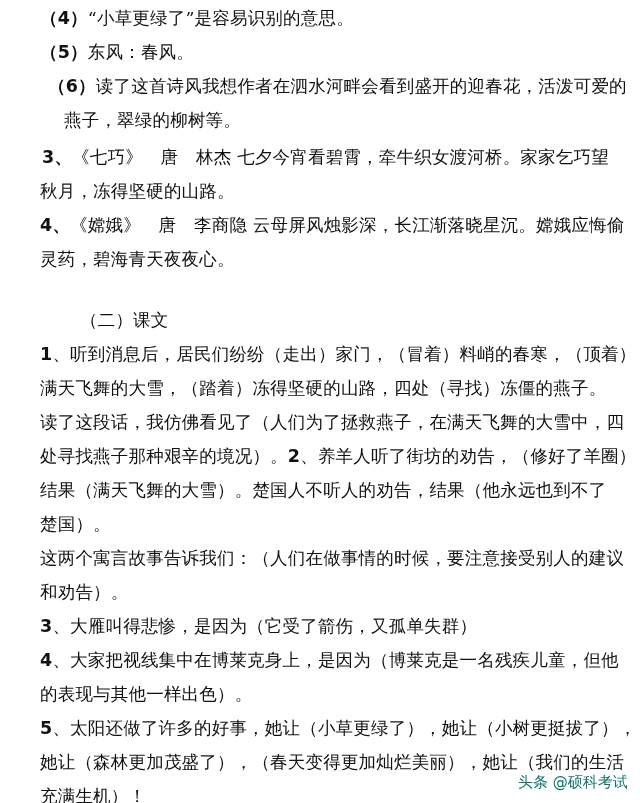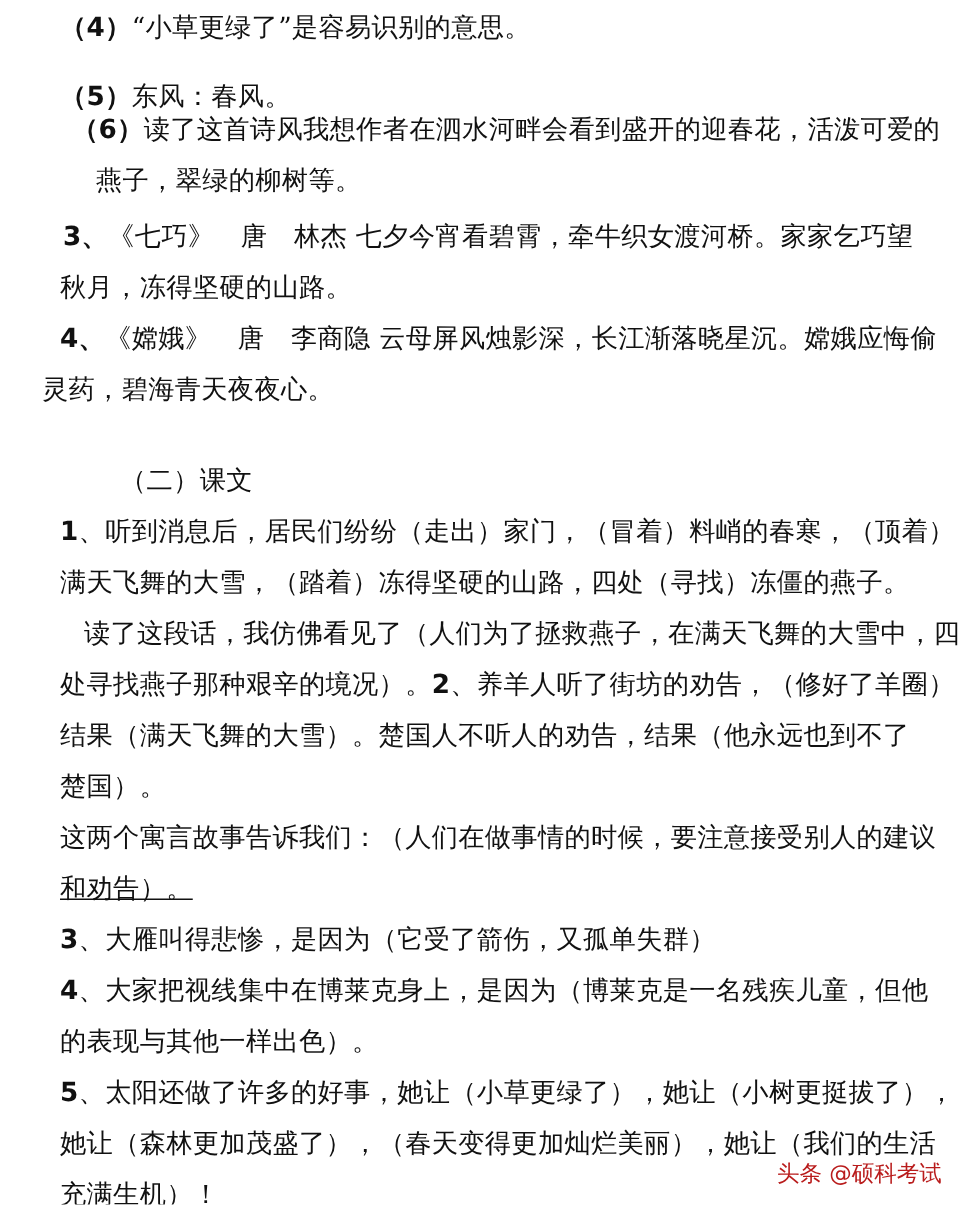--- a/index.html
+++ b/index.html
@@ -1,43 +1,43 @@
 <!DOCTYPE html>
 <html><head>
 <meta charset="utf-8">
 <style>
   html, body { margin: 0; padding: 0; background: #ffffff; }
   body { width: 640px; height: 803px; position: relative; overflow: hidden;
          font-family: "DejaVu Serif", "Liberation Serif", serif; color: #111; }
   .line { position: absolute; left: 40px; font-size: 17.5px; white-space: nowrap; letter-spacing: 0.2px; }
   .num { font-family: "DejaVu Sans", "Liberation Sans", sans-serif; font-weight: bold; }
   .watermark { position: absolute; left: 518px; top: 773px; font-family: "DejaVu Sans", "Liberation Sans", sans-serif;
-               font-size: 15px; color: #b91c1c; }
+               font-size: 15px; color: #0f766e; }
 </style>
 </head>
 <body>
 
 <div id="doc">
     <div class="line" style="top: 6px; left: 40px;"><span class="num">（4）</span><span>“小草更绿了”是容易识别的意思。</span></div>
-    <div class="line" style="top: 40px; left: 40px; margin-top: 12px;"><span class="num">（5）</span><span>东风：春风。</span></div>
+    <div class="line" style="top: 40px; left: 40px;"><span class="num">（5）</span><span>东风：春风。</span></div>
     <div class="line" style="top: 74px; left: 48px;"><span class="num">（6）</span><span>读了这首诗风我想作者在泗水河畔会看到盛开的迎春花，活泼可爱的</span></div>
     <div class="line" style="top: 108px; left: 40px; margin-left: 24px;"><span>燕子，翠绿的柳树等。</span></div>
     <div class="line" style="top: 145px; left: 42px;"><span class="num">3、</span><span>《七巧》　唐　林杰 七夕今宵看碧霄，牵牛织女渡河桥。家家乞巧望</span></div>
     <div class="line" style="top: 179px; left: 40px;"><span>秋月，冻得坚硬的山路。</span></div>
     <div class="line" style="top: 213px; left: 40px;"><span class="num">4、</span><span>《嫦娥》　唐　李商隐 云母屏风烛影深，长江渐落晓星沉。嫦娥应悔偷</span></div>
-    <div class="line" style="top: 247px; left: 28px;"><span>灵药，碧海青天夜夜心。</span></div>
+    <div class="line" style="top: 247px; left: 40px;"><span>灵药，碧海青天夜夜心。</span></div>
     <div class="line" style="top: 308px; left: 40px; margin-left: 40px;"><span>（二）课文</span></div>
     <div class="line" style="top: 342px; left: 40px;"><span class="num">1</span><span>、听到消息后，居民们纷纷（走出）家门，（冒着）料峭的春寒，（顶着）</span></div>
     <div class="line" style="top: 376px; left: 40px;"><span>满天飞舞的大雪，（踏着）冻得坚硬的山路，四处（寻找）冻僵的燕子。</span></div>
-    <div class="line" style="top: 410px; left: 56px; text-align: center;"><span>读了这段话，我仿佛看见了（人们为了拯救燕子，在满天飞舞的大雪中，四</span></div>
+    <div class="line" style="top: 410px; left: 40px; text-align: center;"><span>读了这段话，我仿佛看见了（人们为了拯救燕子，在满天飞舞的大雪中，四</span></div>
     <div class="line" style="top: 444px; left: 40px;"><span>处寻找燕子那种艰辛的境况）。</span><span class="num">2</span><span>、养羊人听了街坊的劝告，（修好了羊圈），</span></div>
     <div class="line" style="top: 478px; left: 40px;"><span>结果（满天飞舞的大雪）。楚国人不听人的劝告，结果（他永远也到不了</span></div>
     <div class="line" style="top: 512px; left: 40px;"><span>楚国）。</span></div>
     <div class="line" style="top: 546px; left: 40px;"><span>这两个寓言故事告诉我们：（人们在做事情的时候，要注意接受别人的建议</span></div>
-    <div class="line" style="top: 580px; left: 40px; text-decoration: underline;"><span>和劝告）。</span></div>
+    <div class="line" style="top: 580px; left: 40px;"><span>和劝告）。</span></div>
     <div class="line" style="top: 614px; left: 40px;"><span class="num">3</span><span>、大雁叫得悲惨，是因为（它受了箭伤，又孤单失群）</span></div>
     <div class="line" style="top: 648px; left: 40px;"><span class="num">4</span><span>、大家把视线集中在博莱克身上，是因为（博莱克是一名残疾儿童，但他</span></div>
     <div class="line" style="top: 682px; left: 40px;"><span>的表现与其他一样出色）。</span></div>
     <div class="line" style="top: 716px; left: 40px;"><span class="num">5</span><span>、太阳还做了许多的好事，她让（小草更绿了），她让（小树更挺拔了），</span></div>
     <div class="line" style="top: 750px; left: 40px;"><span>她让（森林更加茂盛了），（春天变得更加灿烂美丽），她让（我们的生活</span></div>
     <div class="line" style="top: 784px; left: 40px;"><span>充满生机）！</span></div>
   </div>
 <div class="watermark">头条 @硕科考试</div>
 
 </body></html>

